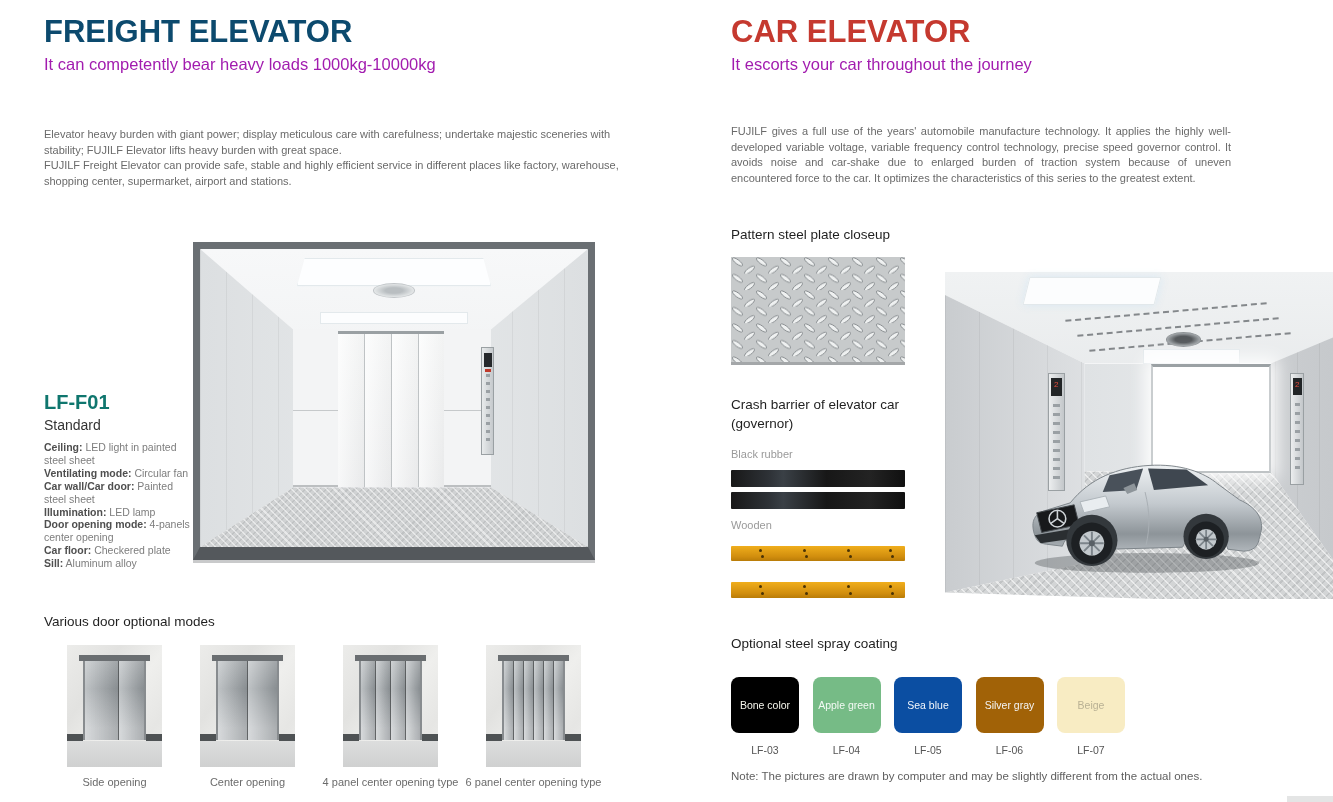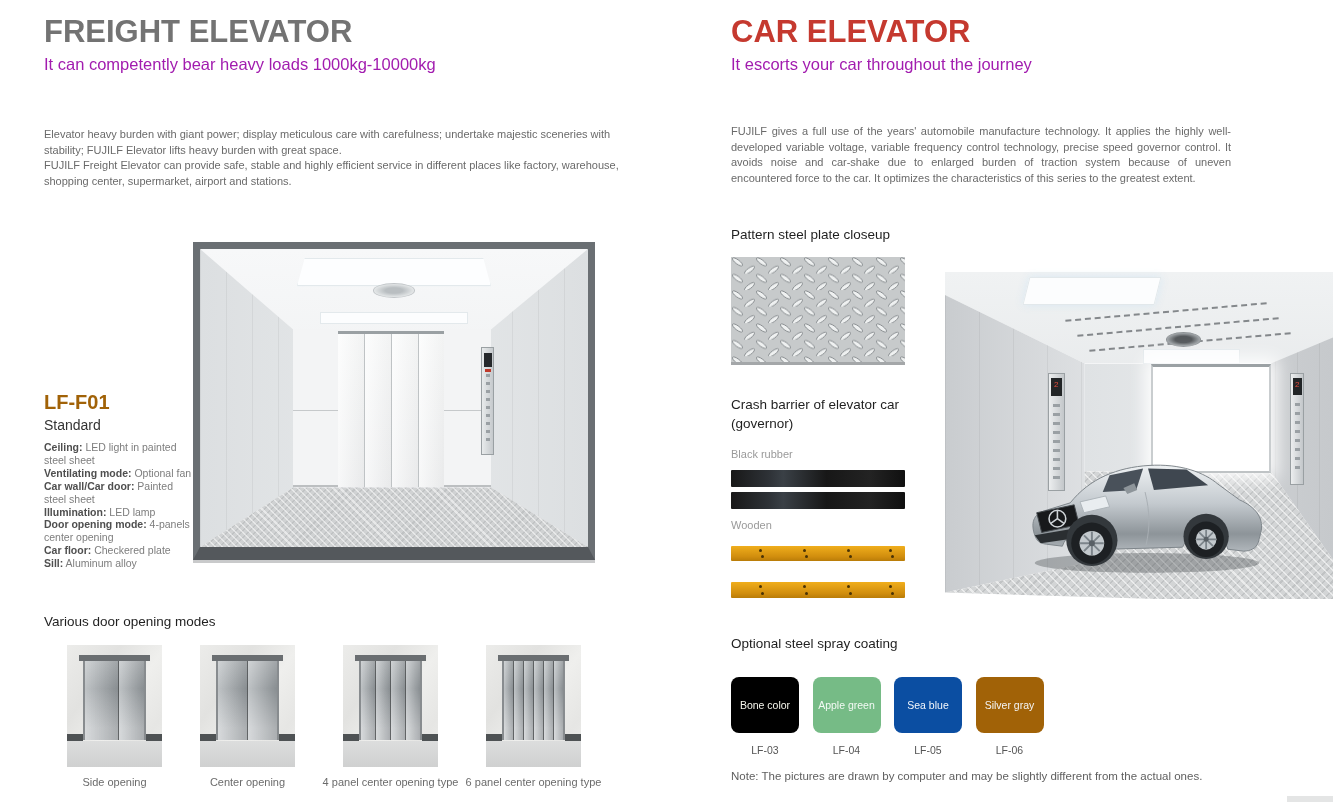--- a/index.html
+++ b/index.html
@@ -145,21 +145,21 @@
   .swatch-cell { width:68px; text-align:center; }
   .swatch { width:68px; height:56px; border-radius:8px; display:flex;
             align-items:center; justify-content:center; font-size:10.5px; }
   .swatch-code { display:block; margin-top:11px; font-size:10.5px; color:#555; }
 
   .corner { right:0; bottom:0; width:46px; height:6px; background:#e4e5e5; }
 </style>
 </head>
 <body>
 
-<div class="abs h1" style="left: 44px; top: 14px; color: #737373;">FREIGHT ELEVATOR</div>
+<div class="abs h1" style="left: 44px; top: 14px; color: #0c4a6e;">FREIGHT ELEVATOR</div>
 <div class="abs sub" style="left:44px; top:55px;">It can competently bear heavy loads 1000kg-10000kg</div>
 
 <div class="abs bodytext" style="left:44px; top:127px; width:575px;">
   <div>Elevator heavy burden with giant power; display meticulous care with carefulness; undertake majestic sceneries with stability; FUJILF Elevator lifts heavy burden with great space.</div>
   <div>FUJILF Freight Elevator can provide safe, stable and highly efficient service in different places like factory, warehouse, shopping center, supermarket, airport and stations.</div>
 </div>
 
 <div class="abs felev">
   <div class="fe-ceiling"></div>
   <div class="fe-lwall"></div>
@@ -175,34 +175,34 @@
   <div class="fe-light1"></div>
   <div class="fe-light2"></div>
   <div class="fe-fan"></div>
   <div class="fe-cop">
     <div class="screen"></div>
     <div class="dot"></div>
     <div class="btns"></div>
   </div>
 </div>
 
-<div class="abs model-code" style="left: 44px; top: 391px; color: #a16207;">LF-F01</div>
+<div class="abs model-code" style="left: 44px; top: 391px; color: #0f766e;">LF-F01</div>
 <div class="abs model-variant" style="left:44px; top:414px;">Standard</div>
 
 <div class="abs specs" style="left:44px; top:441px;">
   <div class="spec-row"><b>Ceiling:</b> <span>LED light in painted steel sheet</span></div>
-  <div class="spec-row"><b>Ventilating mode:</b> <span>Optional fan</span></div>
+  <div class="spec-row"><b>Ventilating mode:</b> <span>Circular fan</span></div>
   <div class="spec-row"><b>Car wall/Car door:</b> <span>Painted steel sheet</span></div>
   <div class="spec-row"><b>Illumination:</b> <span>LED lamp</span></div>
   <div class="spec-row"><b>Door opening mode:</b> <span>4-panels center opening</span></div>
   <div class="spec-row"><b>Car floor:</b> <span>Checkered plate</span></div>
   <div class="spec-row"><b>Sill:</b> <span>Aluminum alloy</span></div>
 </div>
 
-<div class="abs h2" style="left:44px; top:614px;">Various door opening modes</div>
+<div class="abs h2" style="left:44px; top:614px;">Various door optional modes</div>
 
 <div class="abs mode-cell" style="left:43px;">
   <div class="thumb side">
     <div class="lintel"></div>
     <div class="door">
         <div class="panel"></div>
         <div class="panel"></div>
       </div>
     <div class="base-l"></div>
       <div class="base-r"></div>
@@ -374,17 +374,21 @@
     <span class="swatch-code">LF-04</span>
   </div>
   <div class="swatch-cell">
     <div class="swatch" style="background-color: rgb(11, 78, 162); color: rgb(242, 246, 251);">Sea blue</div>
     <span class="swatch-code">LF-05</span>
   </div>
   <div class="swatch-cell">
     <div class="swatch" style="background-color: #a16207; color: rgb(244, 245, 246);">Silver gray</div>
     <span class="swatch-code">LF-06</span>
   </div>
+  <div class="swatch-cell">
+    <div class="swatch" style="background-color: rgb(248, 236, 195); color: rgb(185, 177, 148);">Beige</div>
+    <span class="swatch-code">LF-07</span>
+  </div>
 </div>
 
 <div class="abs note" style="left:731px; top:770px;">Note: The pictures are drawn by computer and may be slightly different from the actual ones.</div>
 
 <div class="abs corner"></div>
 
 </body></html>

